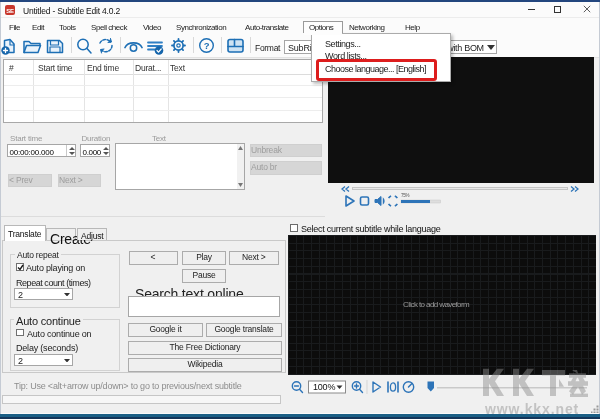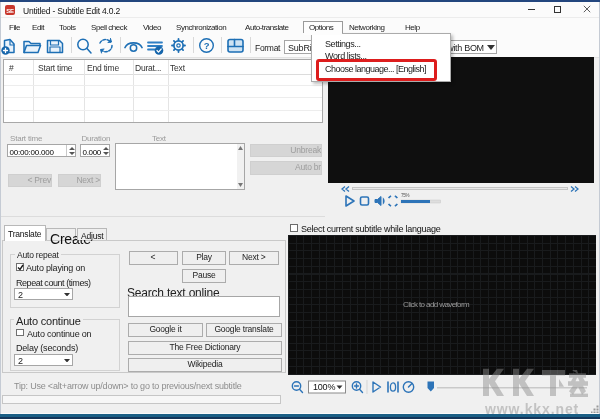--- a/index.html
+++ b/index.html
@@ -1,18 +1,18 @@
 <!DOCTYPE html>
 <html><head><meta charset="utf-8"><style>
 html,body{margin:0;padding:0}
 #win{position:relative;width:600px;height:419px;background:#f0f0f0;font-family:"Liberation Sans",sans-serif;font-size:9px;color:#222;overflow:hidden;letter-spacing:-0.2px}
 .ab{position:absolute}
 .lbl{position:absolute;white-space:nowrap}
 .btn{position:absolute;background:#efefef;border:1px solid #acacac;color:#222;text-align:center;font-size:8.5px;line-height:10px;white-space:nowrap}
-.btnd{position:absolute;background:#d6d6d6;border:1px solid #cfcfcf;color:#9d9d9d;text-align:right;font-size:8.5px;white-space:nowrap}
+.btnd{position:absolute;background:#d6d6d6;border:1px solid #cfcfcf;color:#9d9d9d;text-align:left;font-size:8.5px;white-space:nowrap}
 .sep{position:absolute;width:1px;background:#d9d9d9}
 .white{background:#fff;border:1px solid #a6a6a6}
 .mi{position:absolute;top:23px;white-space:nowrap;font-size:8px;letter-spacing:-0.45px}
 </style></head><body>
 <div id="win">
 
 <div class="ab" style="left:0;top:0;width:600px;height:58px;background:#fbfbfb"></div>
 <div class="ab" style="left:0;top:0;width:600px;height:2px;background:#23467e"></div>
 <div class="ab" style="left:0;top:17px;width:600px;height:1px;background:#ececec"></div>
 <div class="ab" style="left:0;top:57px;width:600px;height:1px;background:#e3e3e3"></div>
@@ -170,21 +170,21 @@
 <div class="ab white" style="left:14px;top:354px;width:59px;height:12px;box-sizing:border-box"></div>
 <div class="lbl" style="left:18px;top:356px">2</div>
 <svg class="ab" style="left:64px;top:358.5px" width="6" height="3.5" viewBox="0 0 6 3.5">
       <path d="M0,0 L6,0 L3,3.5 z" fill="#333"></path>
     </svg>
 
 <div class="btn" style="left:128.5px;top:250.5px;width:47px;height:12px;line-height:11px">&lt;</div>
 <div class="btn" style="left:182px;top:250.5px;width:42px;height:12px;line-height:11px">Play</div>
 <div class="btn" style="left:229px;top:250.5px;width:47.5px;height:12px;line-height:11px">Next &gt;</div>
 <div class="btn" style="left:182px;top:269px;width:42px;height:11.5px;line-height:10.5px">Pause</div>
-<div class="lbl" style="left:127px;top:285.5px;font-size:12px">Search text online</div>
+<div class="lbl" style="left:135px;top:285.5px;font-size:14px">Search text online</div>
 <div class="ab white" style="left:128px;top:295.5px;width:152px;height:21.5px;box-sizing:border-box"></div>
 <div class="btn" style="left:206px;top:323px;width:74px;height:11.5px;line-height:10.5px">Google translate</div>
 <div class="btn" style="left:128px;top:323px;width:73px;height:11.5px;line-height:10.5px">Google it</div>
 <div class="btn" style="left:128px;top:358px;width:152px;height:11.5px;line-height:10.5px">Wikipedia</div>
 <div class="btn" style="left:128px;top:341px;width:152px;height:11.5px;line-height:10.5px">The Free Dictionary</div>
 
 <div class="lbl" style="left:14px;top:381px;color:#8d8d8d">Tip: Use &lt;alt+arrow up/down&gt; to go to previous/next subtitle</div>
 <div class="ab" style="left:2px;top:395px;width:279px;height:9px;background:#f7f7f7;border:1px solid #c6c6c6;box-sizing:border-box"></div>
 
 <div class="ab" style="left:328px;top:57px;width:266px;height:126px;background:#0f0f0f"></div>

